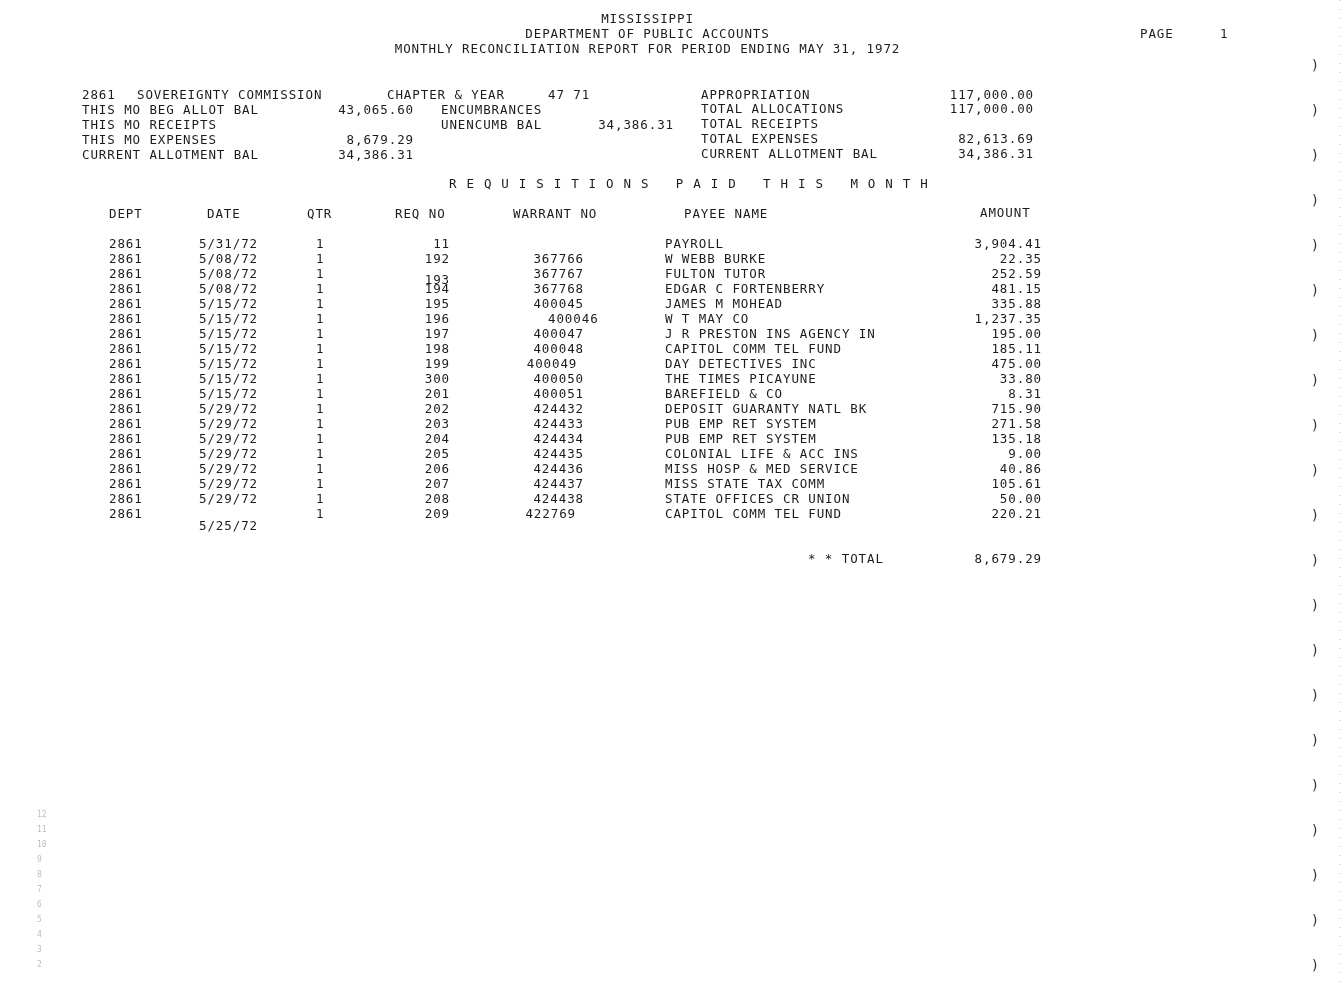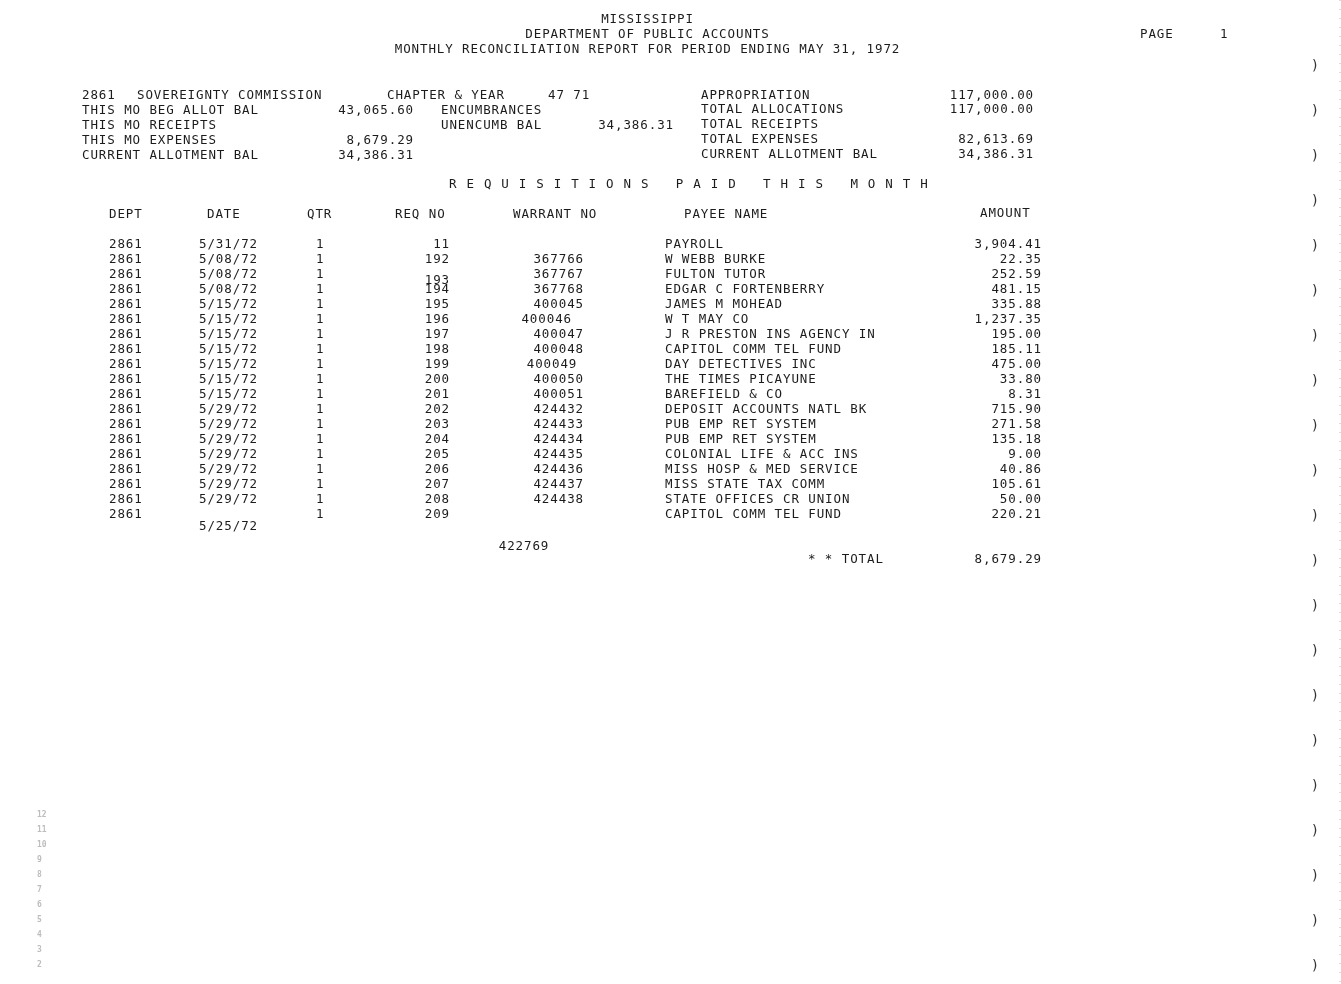--- a/index.html
+++ b/index.html
@@ -32,21 +32,20 @@
       color: #333;
       letter-spacing: 0;
     }
     .faint {
       position: absolute;
       font-family: "DejaVu Sans Mono", monospace;
       color: #bdbdbd;
       font-size: 8px;
       letter-spacing: 0;
       line-height: 10px;
-      font-weight: bold;
     }
     .perf {
       position: absolute;
       right: 0;
       top: 0;
       width: 2px;
       height: 984px;
       background-image: linear-gradient(#cfcfcf 1px, transparent 1px);
       background-size: 2px 9px;
       opacity: 0.7;
@@ -150,21 +149,21 @@
       <div class="row-cell" style="top: 296px; left: 380px; width: 70px; text-align: right;">195</div>
       <div class="row-cell" style="top: 296px; left: 520px; width: 64px; text-align: right;">400045</div>
       <div class="row-cell" style="top: 296px; left: 665px;">JAMES M MOHEAD</div>
       <div class="row-cell" style="top: 296px; left: 930px; width: 112px; text-align: right;">335.88</div>
     </div>
     <div>
       <div class="row-cell" style="top: 311px; left: 109px;">2861</div>
       <div class="row-cell" style="top: 311px; left: 199px;">5/15/72</div>
       <div class="row-cell" style="top: 311px; left: 316px;">1</div>
       <div class="row-cell" style="top: 311px; left: 380px; width: 70px; text-align: right;">196</div>
-      <div class="row-cell" style="top: 311px; left: 508px; width: 64px; text-align: right;">400046</div>
+      <div class="row-cell" style="top: 311px; left: 548px; width: 64px; ">400046</div>
       <div class="row-cell" style="top: 311px; left: 665px;">W T MAY CO</div>
       <div class="row-cell" style="top: 311px; left: 930px; width: 112px; text-align: right;">1,237.35</div>
     </div>
     <div>
       <div class="row-cell" style="top: 326px; left: 109px;">2861</div>
       <div class="row-cell" style="top: 326px; left: 199px;">5/15/72</div>
       <div class="row-cell" style="top: 326px; left: 316px;">1</div>
       <div class="row-cell" style="top: 326px; left: 380px; width: 70px; text-align: right;">197</div>
       <div class="row-cell" style="top: 326px; left: 520px; width: 64px; text-align: right;">400047</div>
       <div class="row-cell" style="top: 326px; left: 665px;">J R PRESTON INS AGENCY IN</div>
@@ -185,41 +184,41 @@
       <div class="row-cell" style="top: 356px; left: 316px;">1</div>
       <div class="row-cell" style="top: 356px; left: 380px; width: 70px; text-align: right;">199</div>
       <div class="row-cell" style="top: 356px; left: 520px; width: 64px; text-align: center;">400049</div>
       <div class="row-cell" style="top: 356px; left: 665px;">DAY DETECTIVES INC</div>
       <div class="row-cell" style="top: 356px; left: 930px; width: 112px; text-align: right;">475.00</div>
     </div>
     <div>
       <div class="row-cell" style="top: 371px; left: 109px;">2861</div>
       <div class="row-cell" style="top: 371px; left: 199px;">5/15/72</div>
       <div class="row-cell" style="top: 371px; left: 316px;">1</div>
-      <div class="row-cell" style="top: 371px; left: 380px; width: 70px; text-align: right;">200</div>
+      <div class="row-cell" style="top: 371px; left: 380px; width: 70px; text-align: right;">300</div>
       <div class="row-cell" style="top: 371px; left: 520px; width: 64px; text-align: right;">400050</div>
       <div class="row-cell" style="top: 371px; left: 665px;">THE TIMES PICAYUNE</div>
       <div class="row-cell" style="top: 371px; left: 930px; width: 112px; text-align: right;">33.80</div>
     </div>
     <div>
       <div class="row-cell" style="top: 386px; left: 109px;">2861</div>
       <div class="row-cell" style="top: 386px; left: 199px;">5/15/72</div>
       <div class="row-cell" style="top: 386px; left: 316px;">1</div>
       <div class="row-cell" style="top: 386px; left: 380px; width: 70px; text-align: right;">201</div>
       <div class="row-cell" style="top: 386px; left: 520px; width: 64px; text-align: right;">400051</div>
       <div class="row-cell" style="top: 386px; left: 665px;">BAREFIELD &amp; CO</div>
       <div class="row-cell" style="top: 386px; left: 930px; width: 112px; text-align: right;">8.31</div>
     </div>
     <div>
       <div class="row-cell" style="top: 401px; left: 109px;">2861</div>
       <div class="row-cell" style="top: 401px; left: 199px;">5/29/72</div>
       <div class="row-cell" style="top: 401px; left: 316px;">1</div>
       <div class="row-cell" style="top: 401px; left: 380px; width: 70px; text-align: right;">202</div>
       <div class="row-cell" style="top: 401px; left: 520px; width: 64px; text-align: right;">424432</div>
-      <div class="row-cell" style="top: 401px; left: 665px;">DEPOSIT ACCOUNTS NATL BK</div>
+      <div class="row-cell" style="top: 401px; left: 665px;">DEPOSIT GUARANTY NATL BK</div>
       <div class="row-cell" style="top: 401px; left: 930px; width: 112px; text-align: right;">715.90</div>
     </div>
     <div>
       <div class="row-cell" style="top: 416px; left: 109px;">2861</div>
       <div class="row-cell" style="top: 416px; left: 199px;">5/29/72</div>
       <div class="row-cell" style="top: 416px; left: 316px;">1</div>
       <div class="row-cell" style="top: 416px; left: 380px; width: 70px; text-align: right;">203</div>
       <div class="row-cell" style="top: 416px; left: 520px; width: 64px; text-align: right;">424433</div>
       <div class="row-cell" style="top: 416px; left: 665px;">PUB EMP RET SYSTEM</div>
       <div class="row-cell" style="top: 416px; left: 930px; width: 112px; text-align: right;">271.58</div>
@@ -267,21 +266,21 @@
       <div class="row-cell" style="top: 491px; left: 380px; width: 70px; text-align: right;">208</div>
       <div class="row-cell" style="top: 491px; left: 520px; width: 64px; text-align: right;">424438</div>
       <div class="row-cell" style="top: 491px; left: 665px;">STATE OFFICES CR UNION</div>
       <div class="row-cell" style="top: 491px; left: 930px; width: 112px; text-align: right;">50.00</div>
     </div>
     <div>
       <div class="row-cell" style="top: 506px; left: 109px;">2861</div>
       <div class="row-cell" style="top: 518px; left: 199px;">5/25/72</div>
       <div class="row-cell" style="top: 506px; left: 316px;">1</div>
       <div class="row-cell" style="top: 506px; left: 380px; width: 70px; text-align: right;">209</div>
-      <div class="row-cell" style="top: 506px; left: 492px; width: 64px; text-align: center; margin-top: 32px;">422769</div>
+      <div class="row-cell" style="top: 506px; left: 512px; width: 64px; text-align: right;">422769</div>
       <div class="row-cell" style="top: 506px; left: 665px;">CAPITOL COMM TEL FUND</div>
       <div class="row-cell" style="top: 506px; left: 930px; width: 112px; text-align: right;">220.21</div>
     </div>
   </div>
 
 <div class="abs" style="top:551px; left:808px;">* * TOTAL</div>
 <div class="abs r" style="top:551px; left:930px; width:112px;">8,679.29</div>
 
 <div id="right-marks">
     <div class="edge-mark" style="top: 57px; left: 1312px;">)</div>

